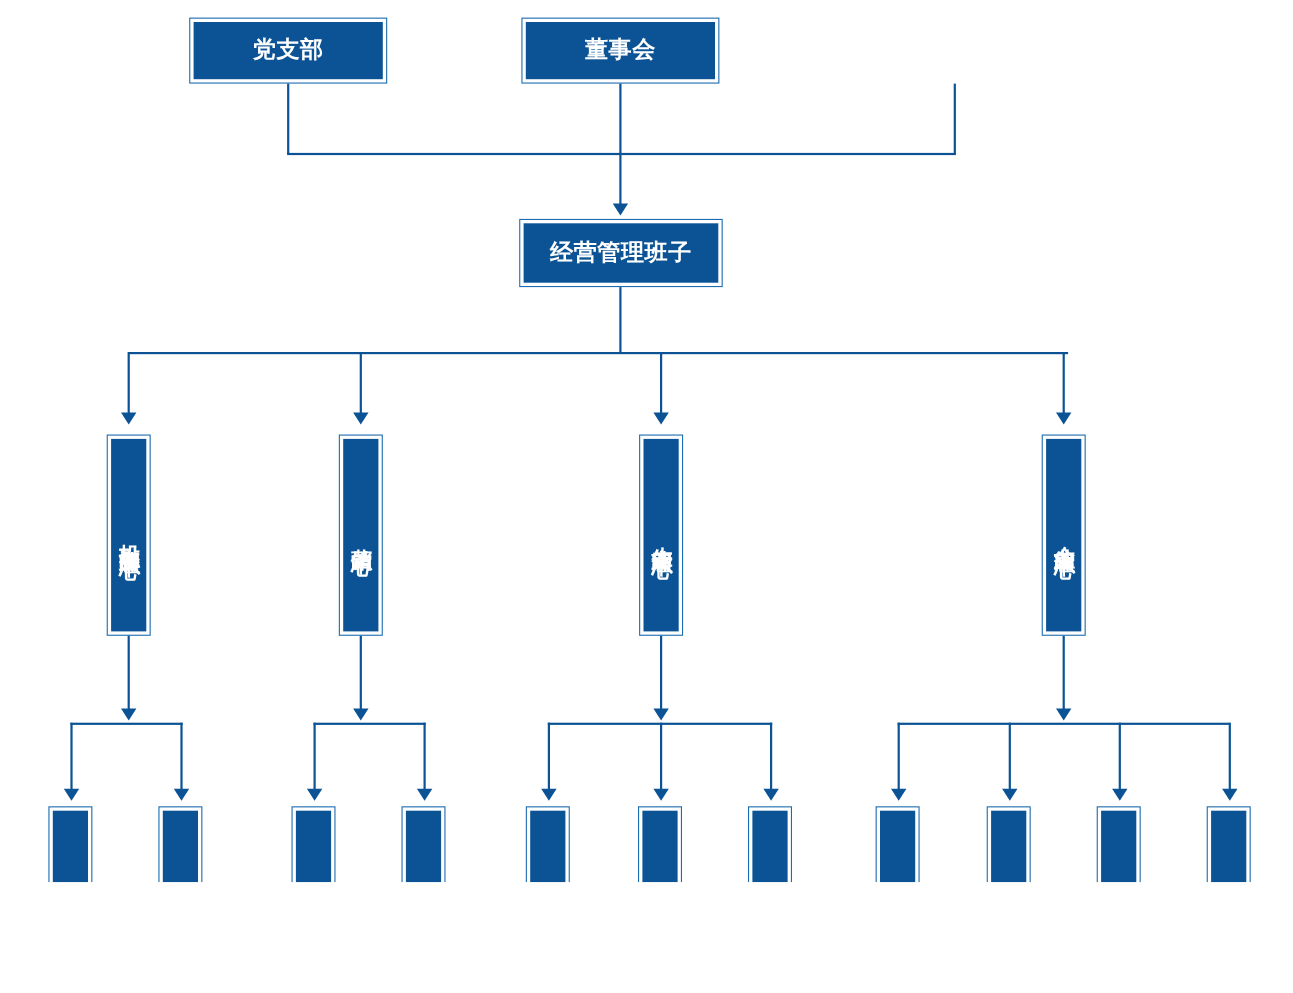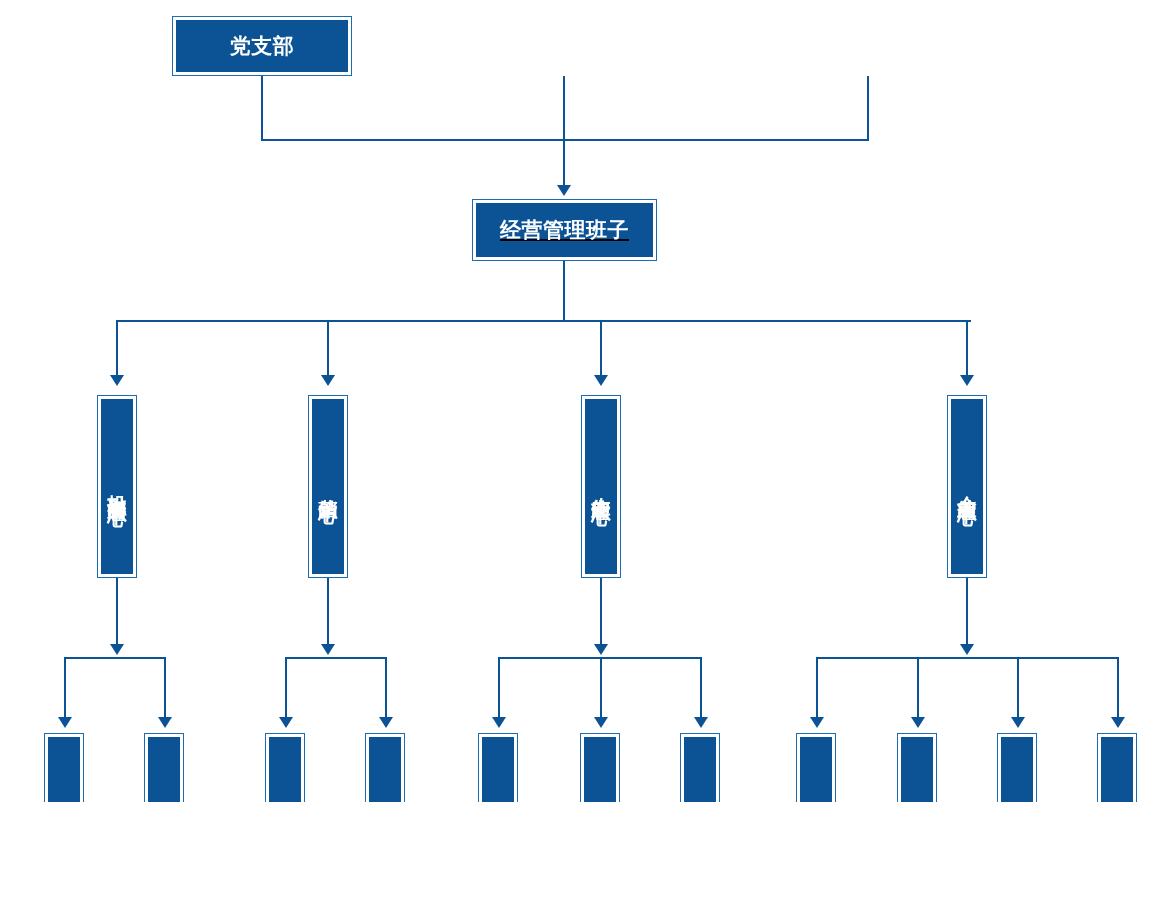--- a/index.html
+++ b/index.html
@@ -58,31 +58,34 @@
   }
 </style>
 </head>
 <body>
 
 <div id="canvas">
 
   <div class="node h" style="left:172px;top:16px;width:180px;height:60px;">
     <div class="fill">党支部</div>
   </div>
+  <div class="node h" style="left:474px;top:16px;width:180px;height:60px;">
+    <div class="fill">董事会</div>
+  </div>
 
   <div class="vline" style="left:261px;top:76px;height:64px;"></div>
   <div class="vline" style="left:563px;top:76px;height:64px;"></div>
   <div class="vline" style="left:867px;top:76px;height:64px;"></div>
 
   <div class="hline" style="left:261px;top:139px;width:608px;"></div>
 
   <div class="vline" style="left:563px;top:139px;height:48px;"></div>
   <div class="arrow" style="left:557px;top:185px;"></div>
 
-  <div class="node h" style="left:472px;top:199px;width:185px;height:62px;text-decoration:underline;">
+  <div class="node h" style="left:472px;top:199px;width:185px;height:62px;">
     <div class="fill">经营管理班子</div>
   </div>
 
   <div class="vline" style="left:563px;top:261px;height:60px;"></div>
   <div class="hline" style="left:117px;top:320px;width:854px;"></div>
 
   <div class="vline" style="left:116px;top:320px;height:57px;"></div>
   <div class="arrow" style="left:110px;top:375px;"></div>
 
   <div class="vline" style="left:327px;top:320px;height:57px;"></div>

